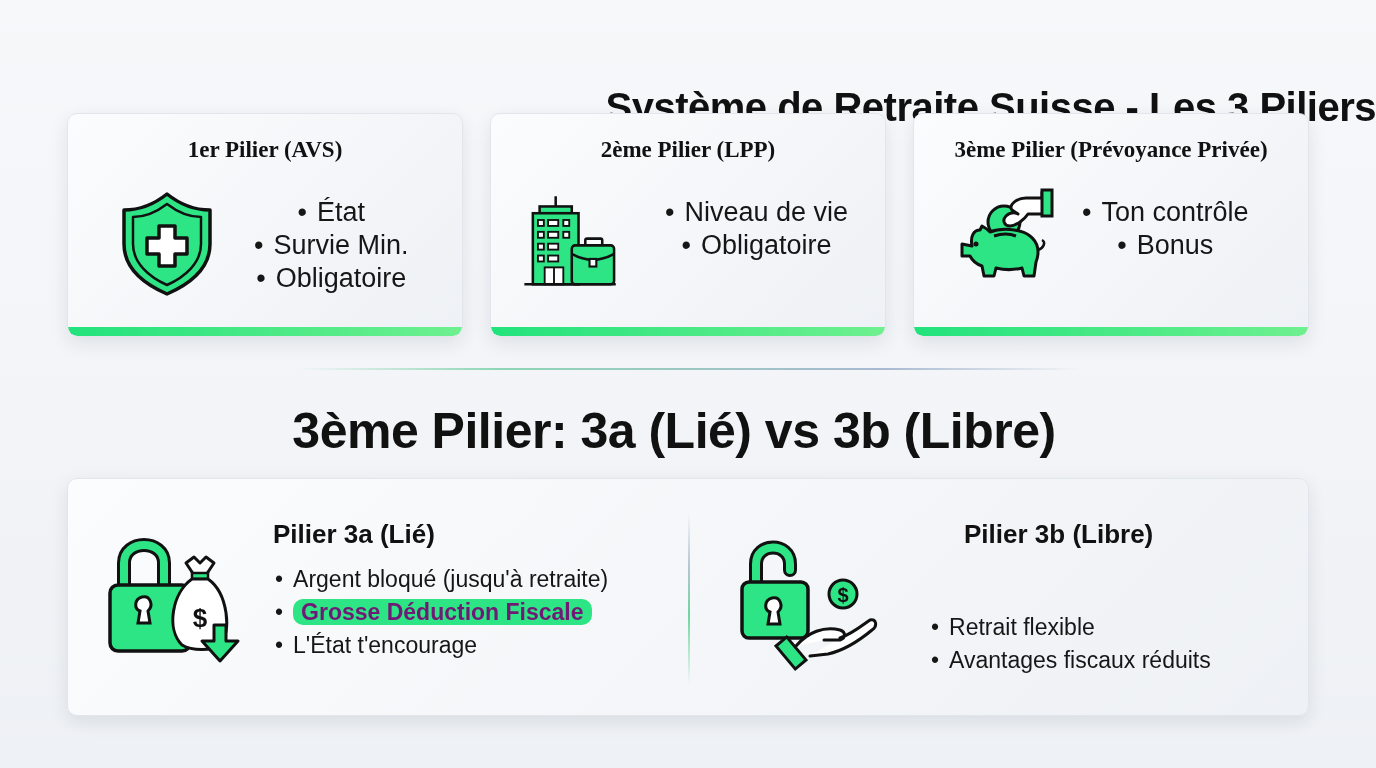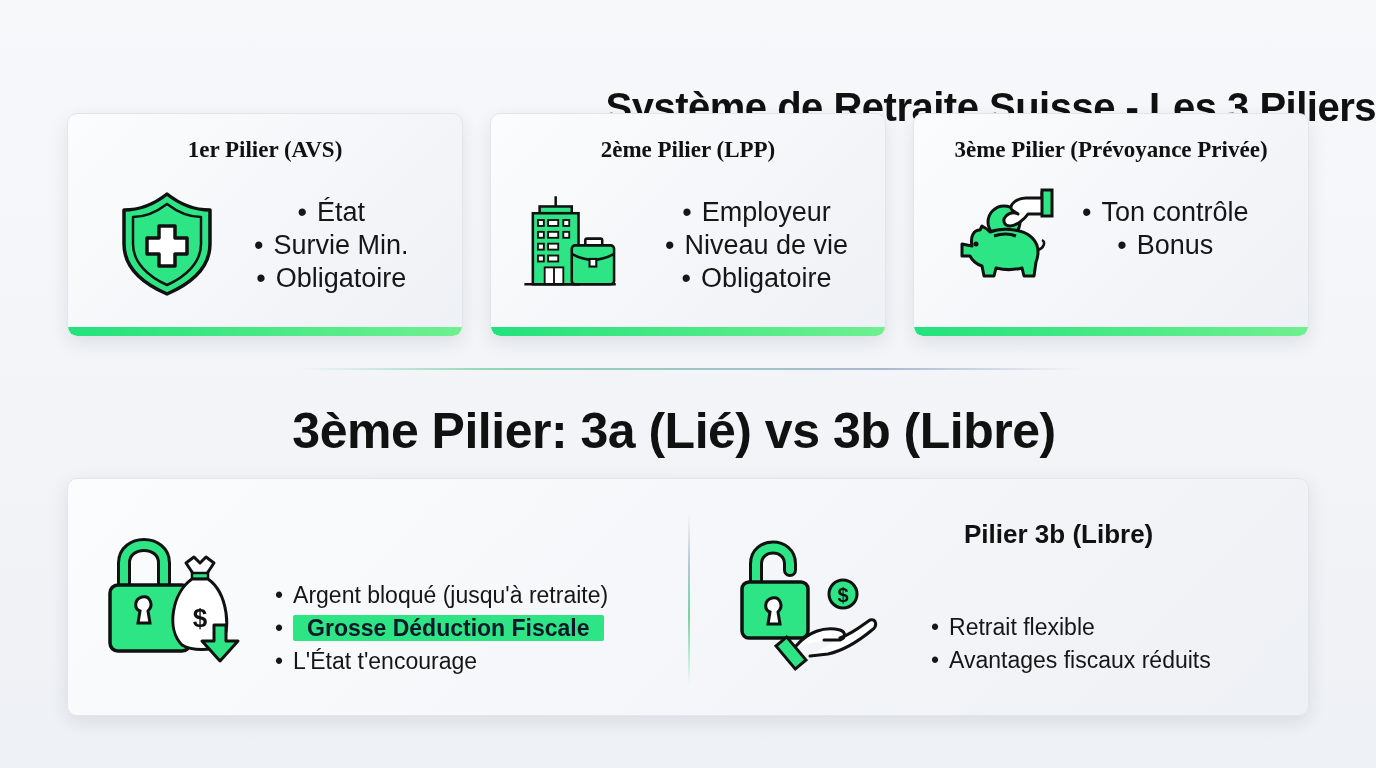--- a/index.html
+++ b/index.html
@@ -72,26 +72,26 @@
     .cmp-icon.a { left: 34px; top: 50px; }
     .cmp-icon.b { left: 660px; top: 55px; }
     .cmp-title {
       position: absolute; font-size: 26px; font-weight: 700; color: #111;
     }
     .cmp-title.a { left: 205px; top: 40px; }
     .cmp-title.b { left: 860px; top: 40px; margin-left: 36px; }
     .cmp-list {
       position: absolute; list-style: none; font-size: 23px; line-height: 33px; color: #161616;
     }
-    .cmp-list.a { left: 207px; top: 100px; }
+    .cmp-list.a { left: 207px; top: 84px; }
     .cmp-list.b { left: 863px; top: 86px; margin-top: 46px; }
     .cmp-list li::before { content: "•"; margin-right: 10px; }
     .highlight {
-      background: #2ee585; border-radius: 2px; padding: 0 14px;
-      font-weight: 700; color: #0f172a;
+      background: #2ee585; border-radius: 10px; padding: 0 8px;
+      font-weight: 700; color: #701a75;
     }
   </style>
 </head>
 <body>
 
 <div class="page">
 
   <h1 class="main-title">Système de Retraite Suisse - Les 3 Piliers</h1>
 
   <div class="card c1">
@@ -129,21 +129,20 @@
         <rect x="28" y="86" width="22" height="20"></rect>
       </g>
       <line x1="39" y1="86" x2="39" y2="106" stroke="#111" stroke-width="2.2"></line>
       <rect x="76" y="52" width="20" height="8" rx="2" fill="#fff" stroke="#111" stroke-width="3"></rect>
       <rect x="60" y="60" width="50" height="46" rx="4" fill="#2ee585" stroke="#111" stroke-width="3"></rect>
       <path d="M60 70 Q85 84 110 70" fill="none" stroke="#111" stroke-width="3"></path>
       <rect x="81" y="76" width="8" height="9" fill="#fff" stroke="#111" stroke-width="2.5"></rect>
       <line x1="4" y1="106" x2="112" y2="106" stroke="#111" stroke-width="3"></line>
     </svg>
     <ul class="card-list">
-      <li>Employeur</li>
       <li>Niveau de vie</li>
       <li>Obligatoire</li>
     </ul>
     <div class="card-bar"></div>
   </div>
 
   <div class="card c3">
     <div class="card-title">3ème Pilier (Prévoyance Privée)</div>
     <svg class="card-icon" viewBox="0 0 110 112">
 
@@ -176,20 +175,21 @@
       <rect x="8" y="56" width="80" height="66" rx="8" fill="#2ee585" stroke="#111" stroke-width="3.5"></rect>
       <path d="M36 94 L38 82 C32 80 32 70 40 68 C48 66 52 76 46 82 L48 94 Z" fill="#fff" stroke="#111" stroke-width="3"></path>
 
       <path d="M84 34 L92 28 L98 34 L104 28 L112 34 L104 46 L92 46 Z" fill="#fff" stroke="#111" stroke-width="3" stroke-linejoin="round"></path>
       <rect x="90" y="44" width="16" height="6" fill="#2ee585" stroke="#111" stroke-width="2.5"></rect>
       <path d="M90 50 C70 64 64 100 80 116 C90 122 110 122 118 116 C130 104 126 64 106 50 Z" fill="#fff" stroke="#111" stroke-width="3"></path>
       <text x="98" y="98" text-anchor="middle" font-family="Liberation Sans, sans-serif" font-size="26" font-weight="700" fill="#111">$</text>
 
       <path d="M112 96 L124 96 L124 112 L136 112 L118 132 L100 112 L112 112 Z" fill="#2ee585" stroke="#111" stroke-width="3" stroke-linejoin="round"></path>
     </svg>
+    <div class="cmp-title a">Pilier 3a (Lié)</div>
     <ul class="cmp-list a">
       <li>Argent bloqué (jusqu'à retraite)</li>
       <li><span class="highlight">Grosse Déduction Fiscale</span></li>
       <li>L'État t'encourage</li>
     </ul>
 
     <div class="compare-divider"></div>
 
     <svg class="cmp-icon b" viewBox="0 0 150 140">
       <path d="M28 50 L28 30 C28 8 62 8 62 30 L62 36" fill="none" stroke="#111" stroke-width="14" stroke-linecap="round"></path>

